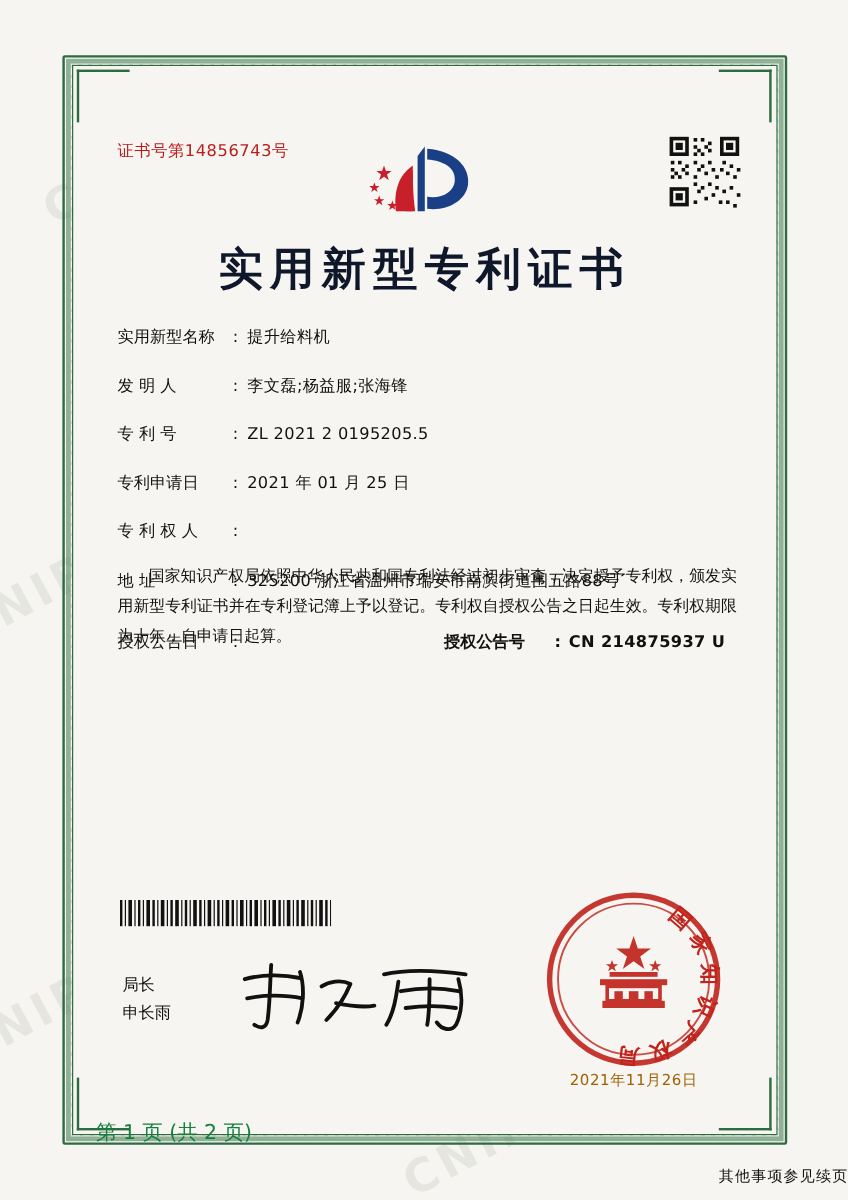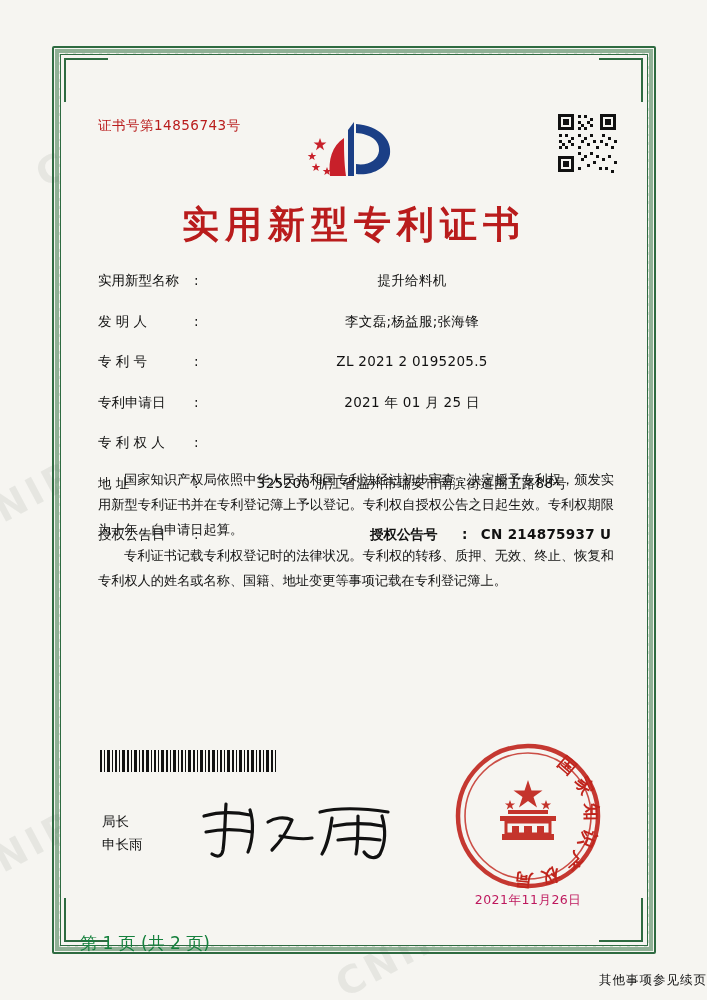--- a/index.html
+++ b/index.html
@@ -103,21 +103,21 @@
     width: 62px; height: 62px;
   }
 
   .title {
     position: absolute;
     left: 0; right: 0; top: 130px;
     text-align: center;
     font-size: 37px;
     font-weight: bold;
     letter-spacing: 6px;
-    color: #b91c1c;
+    color: #0f172a;
     font-family: "DejaVu Sans", "Liberation Sans", sans-serif;
   }
 
   .fields {
     position: absolute;
     left: 18px; top: 202px;
     width: 520px;
   }
   .field {
     display: flex;
@@ -126,21 +126,21 @@
     font-size: 13.5px;
     color: #111;
   }
   .f-label {
     width: 96px;
     flex: none;
     letter-spacing: 0px;
     white-space: nowrap;
   }
   .f-colon { width: 12px; flex: none; }
-  .f-value { flex: 1; letter-spacing: .3px; text-align: center; }
+  .f-value { flex: 1; letter-spacing: .3px; }
   .field-row2 { display: flex; margin-top: 33px; }
   .field-row2 .half { display: flex; align-items: baseline; }
   .field-row2 .half.left { width: 272px; }
   .field-row2 .half.right { flex: 1; font-weight: bold; }
   .half .f-label { width: 96px; }
   .half.right .f-label { width: 92px; }
 
   .paras {
     position: absolute;
     left: 18px; top: 398px;
@@ -176,21 +176,21 @@
     position: absolute;
     right: 22px; top: 668px;
     width: 156px; height: 156px;
   }
   .seal-date {
     position: absolute;
     right: 22px; top: 822px;
     width: 156px;
     text-align: center;
     font-size: 12.5px;
-    color: #be185d;
+    color: #a16207;
     letter-spacing: .5px;
   }
 
   .page-no {
     position: absolute;
     left: 0; right: 0; top: 862px;
     text-align: left;
     font-size: 17px;
     color: #15803d;
   }
@@ -355,21 +355,20 @@
           <span class="f-label">授权公告号</span>
           <span class="f-colon">:</span>
           <span class="f-value">CN 214875937 U</span>
         </span>
       </div>
 
     </div>
 
     <div class="paras">
       <p>国家知识产权局依照中华人民共和国专利法经过初步审查，决定授予专利权，颁发实用新型专利证书并在专利登记簿上予以登记。专利权自授权公告之日起生效。专利权期限为十年，自申请日起算。</p>
-      <p>专利证书记载专利权登记时的法律状况。专利权的转移、质押、无效、终止、恢复和专利权人的姓名或名称、国籍、地址变更等事项记载在专利登记簿上。</p>
     </div>
 
     <div class="barcode">
       <svg viewBox="0 0 176 22" width="176" height="22" preserveAspectRatio="none">
         <g fill="#111">
           <rect x="0" y="0" width="2" height="22"></rect>
             <rect x="4" y="0" width="1" height="22"></rect>
           <rect x="7" y="0" width="3" height="22"></rect>
             <rect x="12" y="0" width="1" height="22"></rect>
           <rect x="15" y="0" width="2" height="22"></rect>

